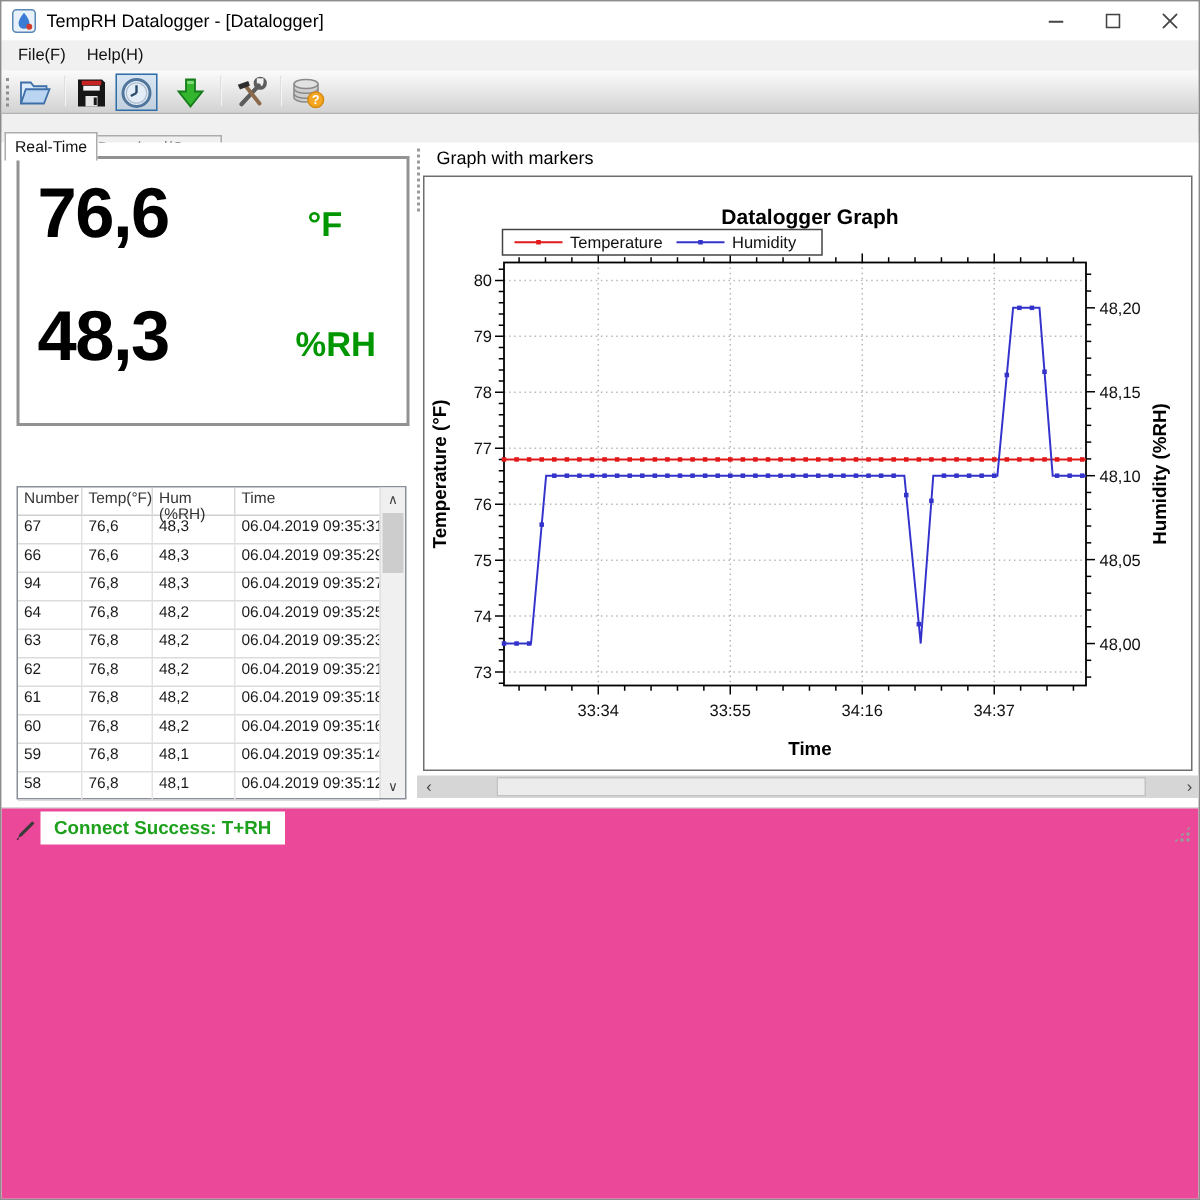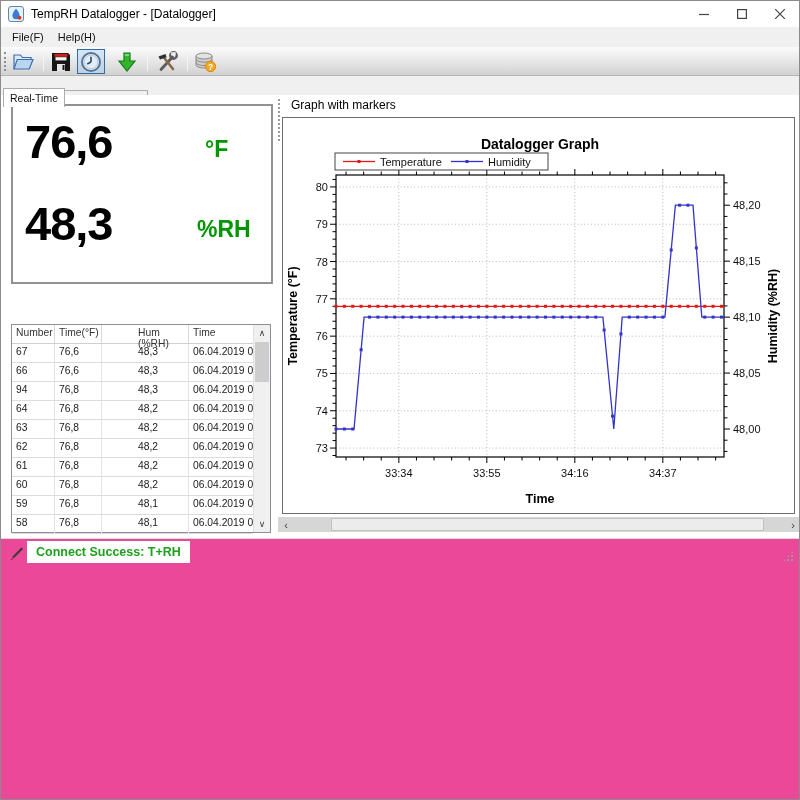--- a/index.html
+++ b/index.html
@@ -37,21 +37,21 @@
 
   .display-box { position:absolute; left:10px; top:9px; width:262px; height:180px; background:#fff; border:2px solid #929292; }
   .big-val { position:absolute; font-weight:bold; font-size:47px; color:#000; letter-spacing:-1px; }
   .big-unit { position:absolute; font-weight:bold; font-size:23px; color:#009600; }
 
   .data-table { position:absolute; left:10px; top:229px; width:260px; height:209px; background:#fff; border:1px solid #8a8f99; font-size:10.3px; color:#1a1a1a; }
   .thead { display:flex; height:19px; border-bottom:1px solid #cfcfcf; }
   .hcell { padding:2px 13px 0 4px; border-right:1px solid #d8d8d8; color:#333; }
   .trow { display:flex; height:19px; border-bottom:1px solid #dcdcdc; }
   .tcell { padding:2px 0 0 4px; border-right:1px solid #e3e3e3; white-space:nowrap; overflow:hidden; }
-  .c0{width:43px;} .c1{width:47px;} .c2{width:55px;margin-left:32px;} .c3{flex:1; border-right:none;}
+  .c0{width:43px;} .c1{width:47px;} .c2{width:55px;} .c3{flex:1; border-right:none;}
   .tbl-scroll { position:absolute; right:0; top:0; bottom:0; width:17px; background:#f0f0f0; border-left:1px solid #e0e0e0; }
   .sb-btn { position:absolute; left:0; width:16px; height:16px; display:flex; align-items:center; justify-content:center; font-size:9px; color:#404040; }
   .tbl-thumb { position:absolute; left:1px; top:17px; width:14px; height:40px; background:#cdcdcd; }
 
   .splitter-grip { position:absolute; left:277px; top:4px; width:3px; height:42px; border-left:2px dotted #9a9a9a; }
   .group-label { position:absolute; left:290px; top:3px; font-size:12px; font-weight:normal; color:#000; }
 
   .graph-panel { position:absolute; left:281px; top:22px; width:513px; height:397px; background:#fff; border:1px solid #6e6e6e; }
   svg text { font-family:"Liberation Sans", sans-serif; }
   .grid { stroke:#b8b8b8; stroke-width:1; stroke-dasharray:1 2.4; }
@@ -182,21 +182,21 @@
     <div class="display-box">
       <div class="big-val" style="left:12px; top:8px;">76,6</div>
       <div class="big-unit" style="left:192px; top:30px;">°F</div>
       <div class="big-val" style="left:12px; top:90px;">48,3</div>
       <div class="big-unit" style="left:184px; top:110px;">%RH</div>
     </div>
 
     <div class="data-table">
       <div class="thead">
         <div class="hcell c0">Number</div>
-        <div class="hcell c1">Time(°F)</div>
+        <div class="hcell c1">Temp(°F)</div>
         <div class="hcell c2">Hum (%RH)</div>
         <div class="hcell c3">Time</div>
       </div>
       <div style="margin-right:17px;">
           <div class="trow">
             <div class="tcell c0">67</div>
             <div class="tcell c1">76,6</div>
             <div class="tcell c2">48,3</div>
             <div class="tcell c3">06.04.2019 09:35:31</div>
           </div>

